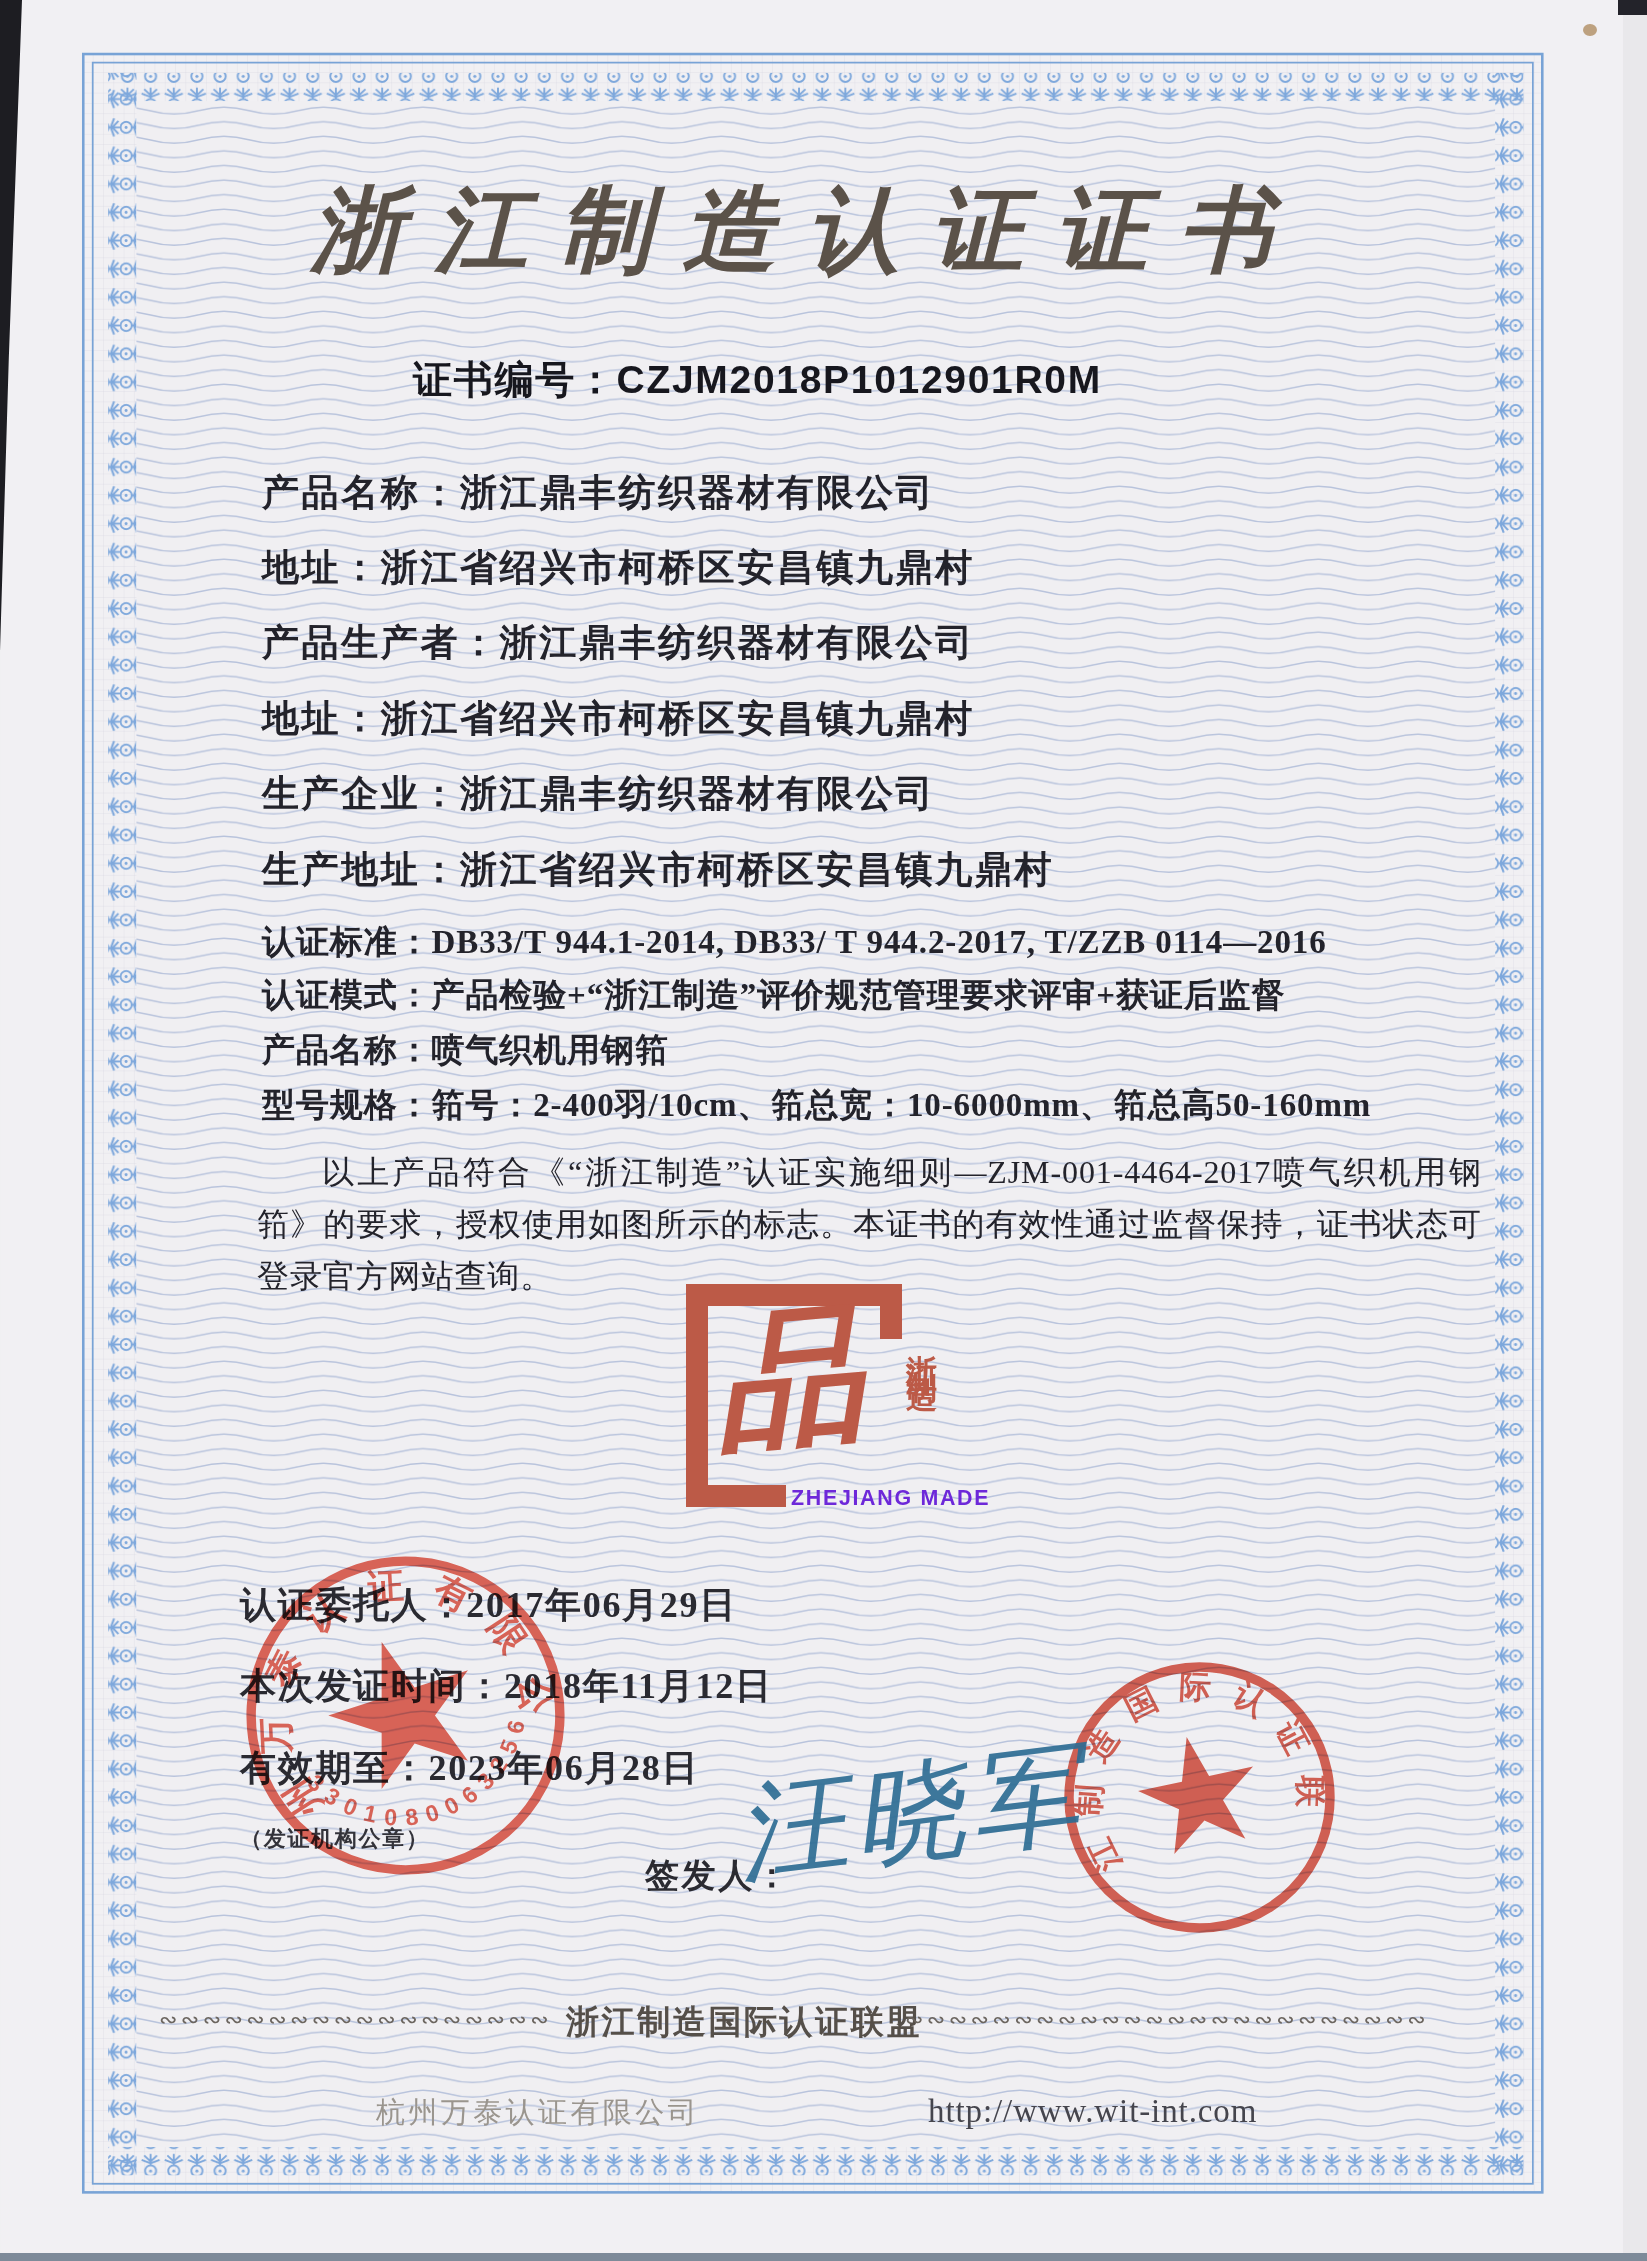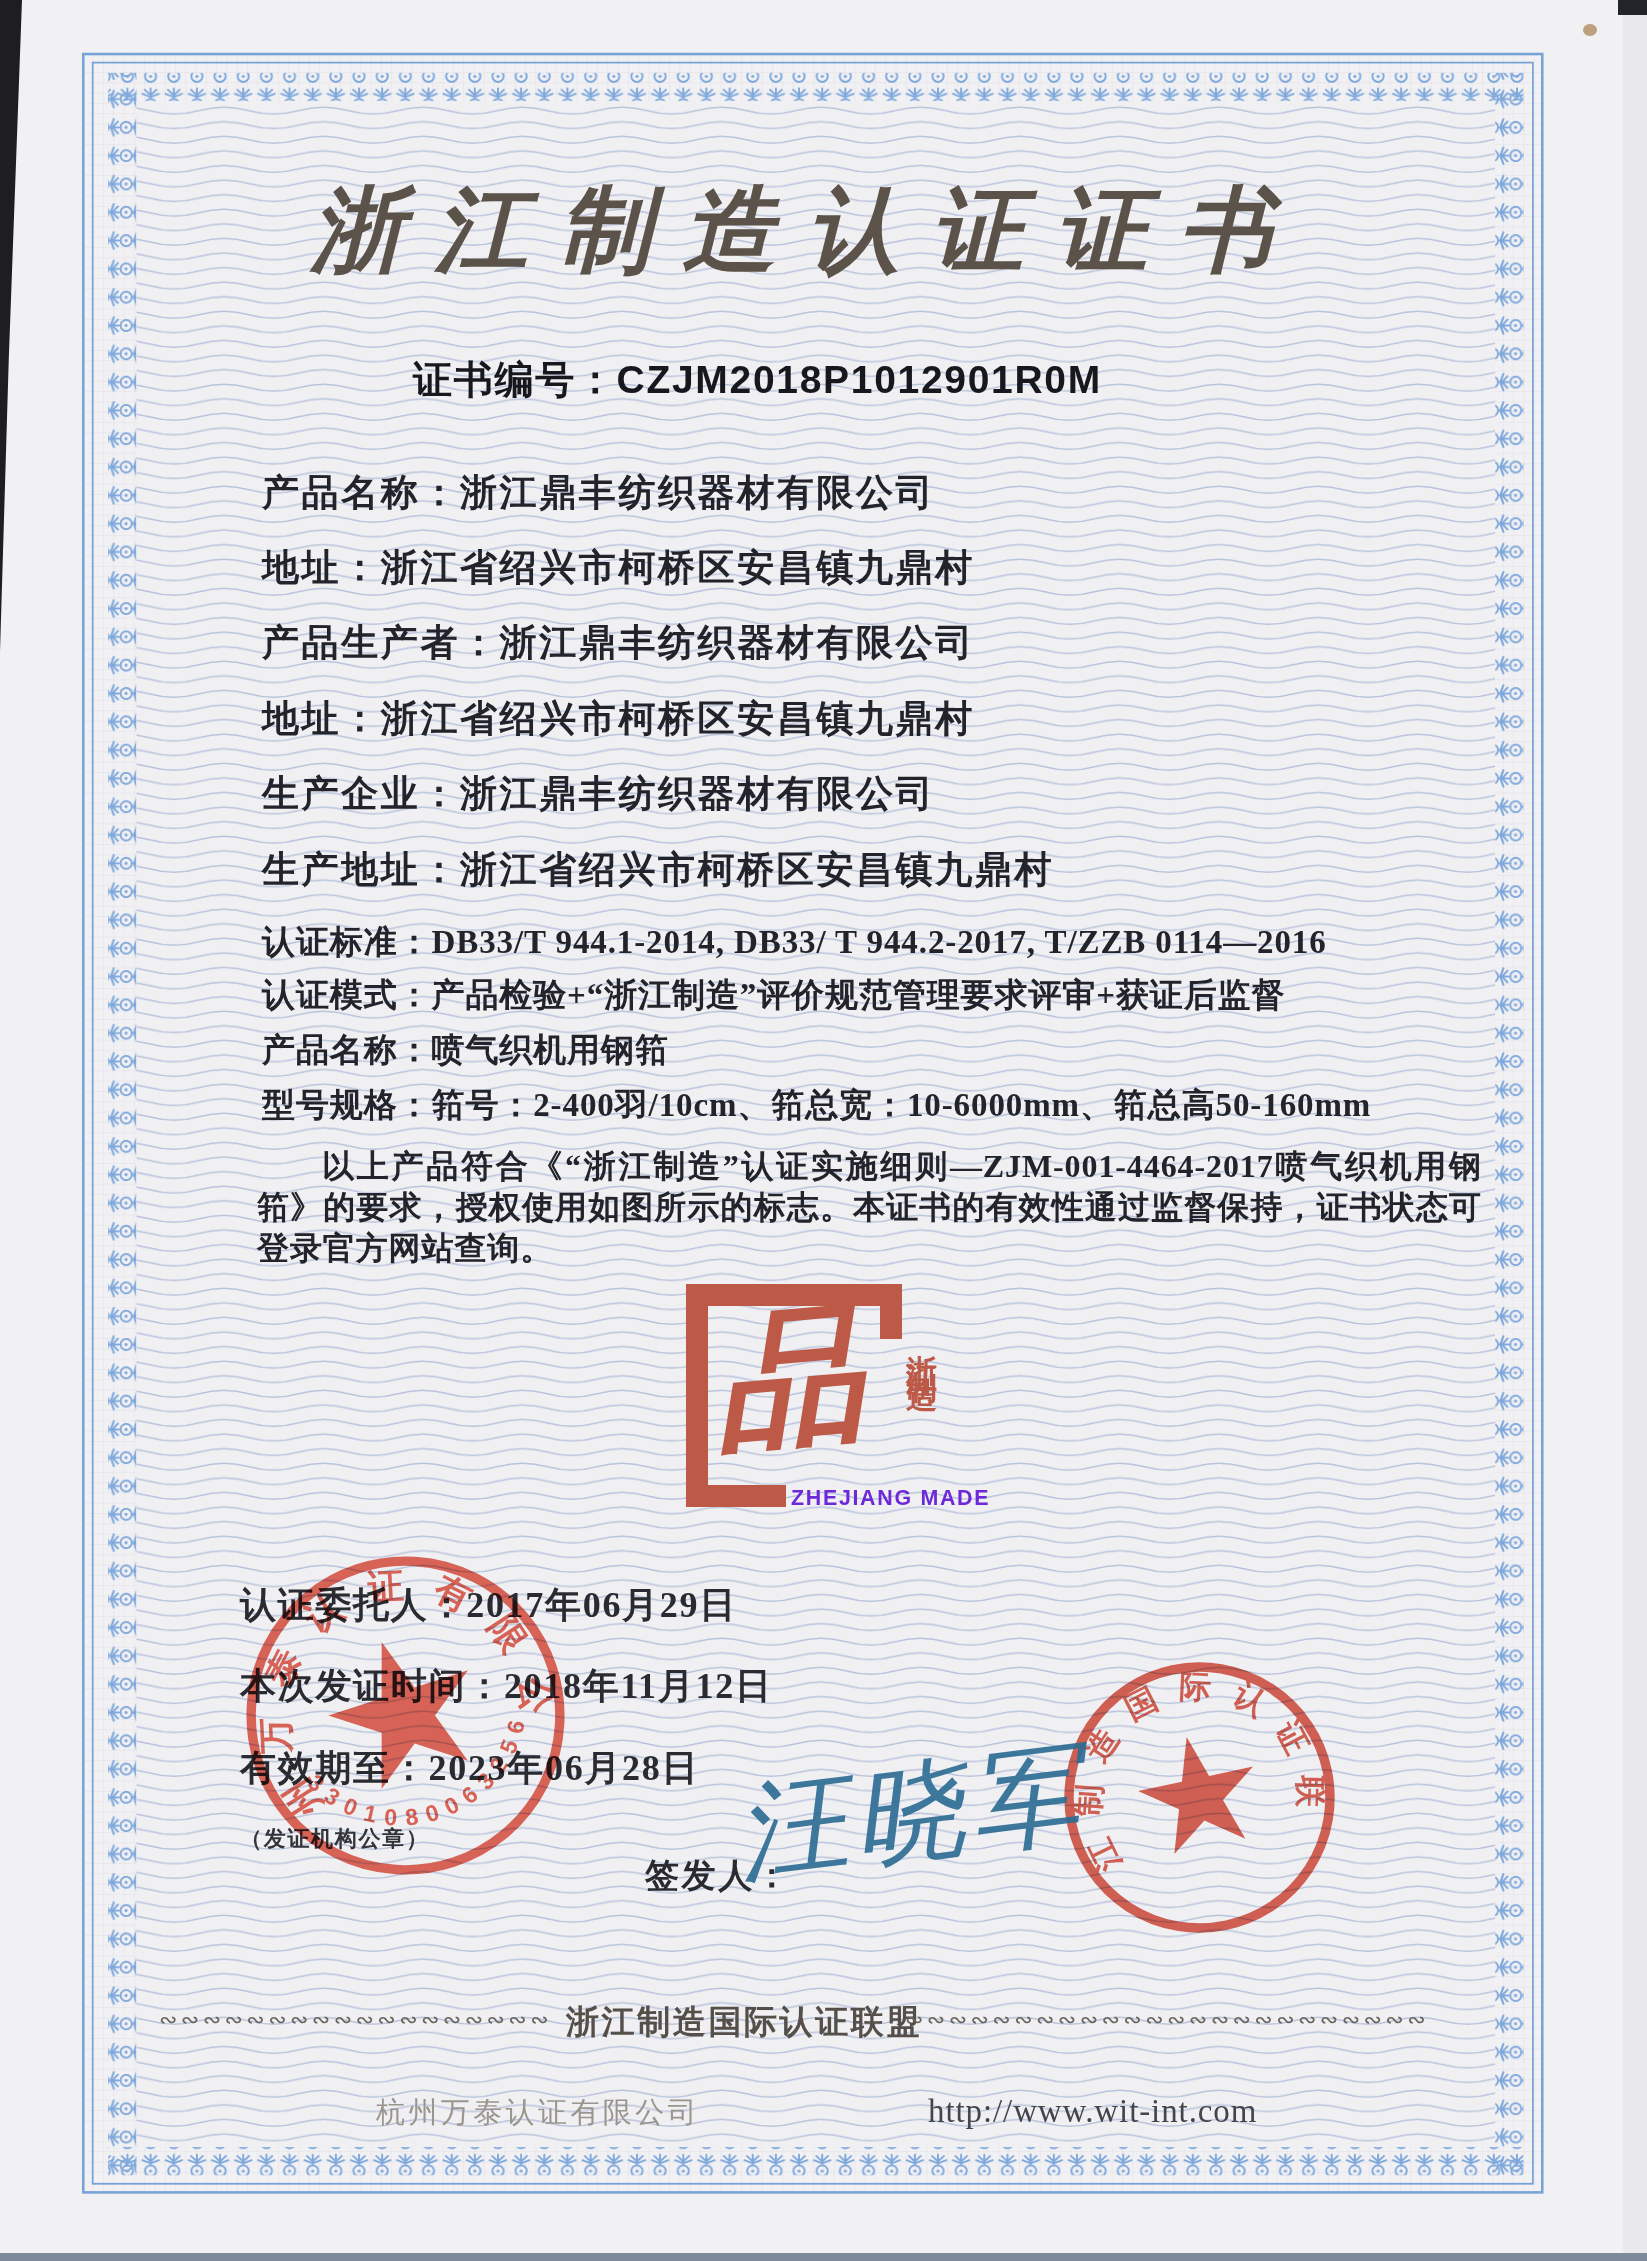--- a/index.html
+++ b/index.html
@@ -25,21 +25,21 @@
   }
   .certno{
     left:0;top:353px;width:1515px;text-align:center;
     font-size:39px;font-weight:700;color:#17171e;letter-spacing:1.7px;
     font-family:"Liberation Sans","DejaVu Sans",sans-serif;
   }
   .fieldline{left:262px;width:1244px;font-size:37px;font-weight:700;color:#23232b;letter-spacing:2.6px;white-space:nowrap;}
   .detline{left:262px;width:1252px;font-size:33px;font-weight:700;color:#23232b;letter-spacing:0.9px;white-space:nowrap;}
   .statement{
     left:257px;top:1146px;width:1225px;
-    font-size:32px;line-height:41px;font-weight:700;color:#23232b;
+    font-size:32px;line-height:52px;font-weight:400;color:#23232b;
     text-align:justify;text-indent:65px;letter-spacing:0.9px;
   }
   .dateline{left:240px;font-size:36px;font-weight:700;color:#2a2a31;letter-spacing:1.7px;white-space:nowrap;}
   .sealnote{left:240px;top:1824px;font-size:22px;font-weight:600;color:#33333a;letter-spacing:1.7px;}
   .issuer{left:645px;top:1853px;font-size:34px;font-weight:700;color:#2a2a31;letter-spacing:2.6px;}
   .signature{
     left:736px;top:1740px;font-size:110px;color:#2e6d94;z-index:6;
     font-style:italic;font-family:"DejaVu Serif",serif;
     transform:rotate(-7deg);letter-spacing:6.9px;opacity:.92;
   }

